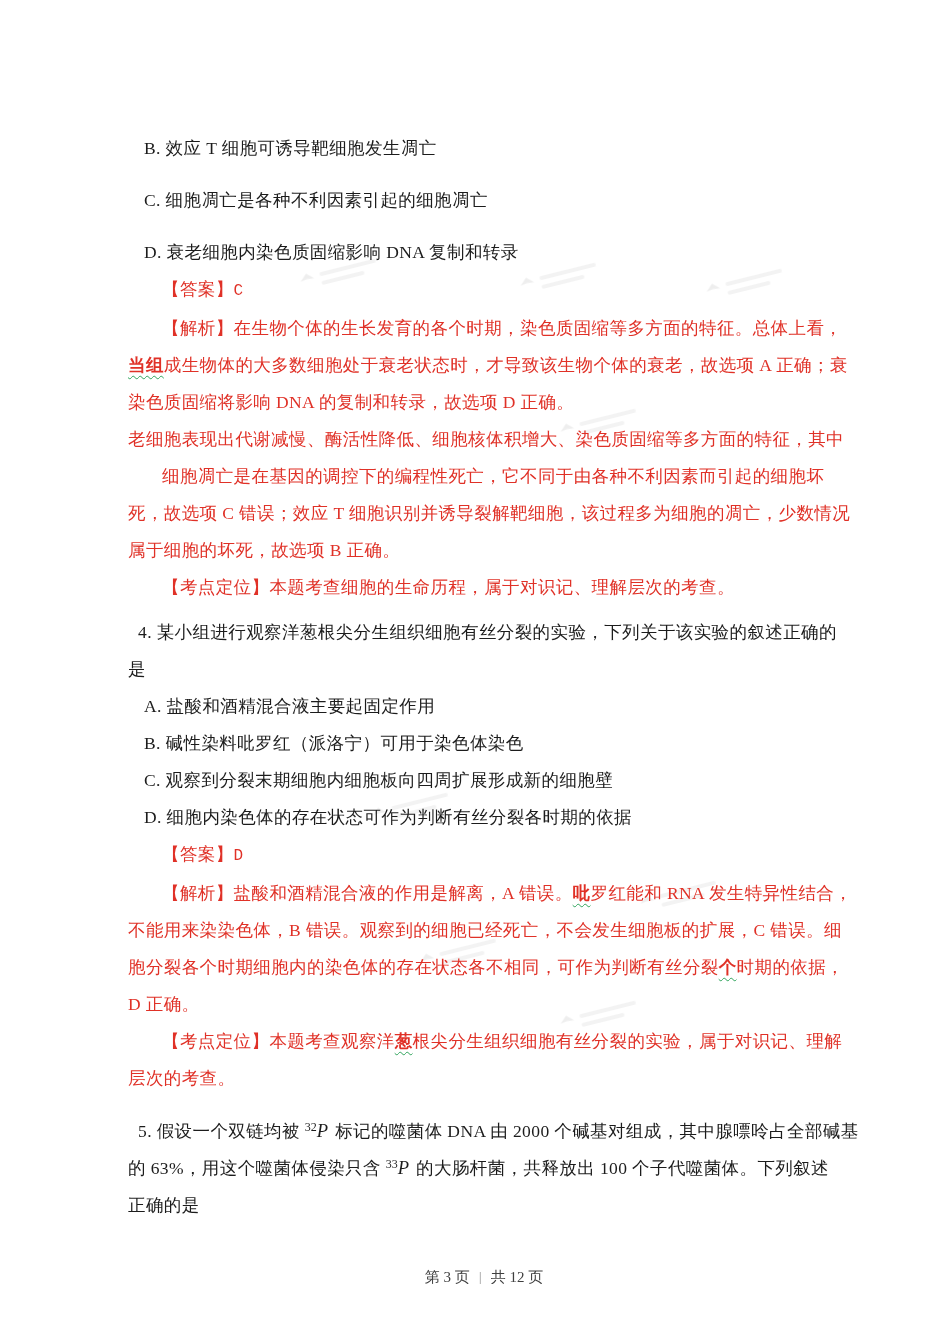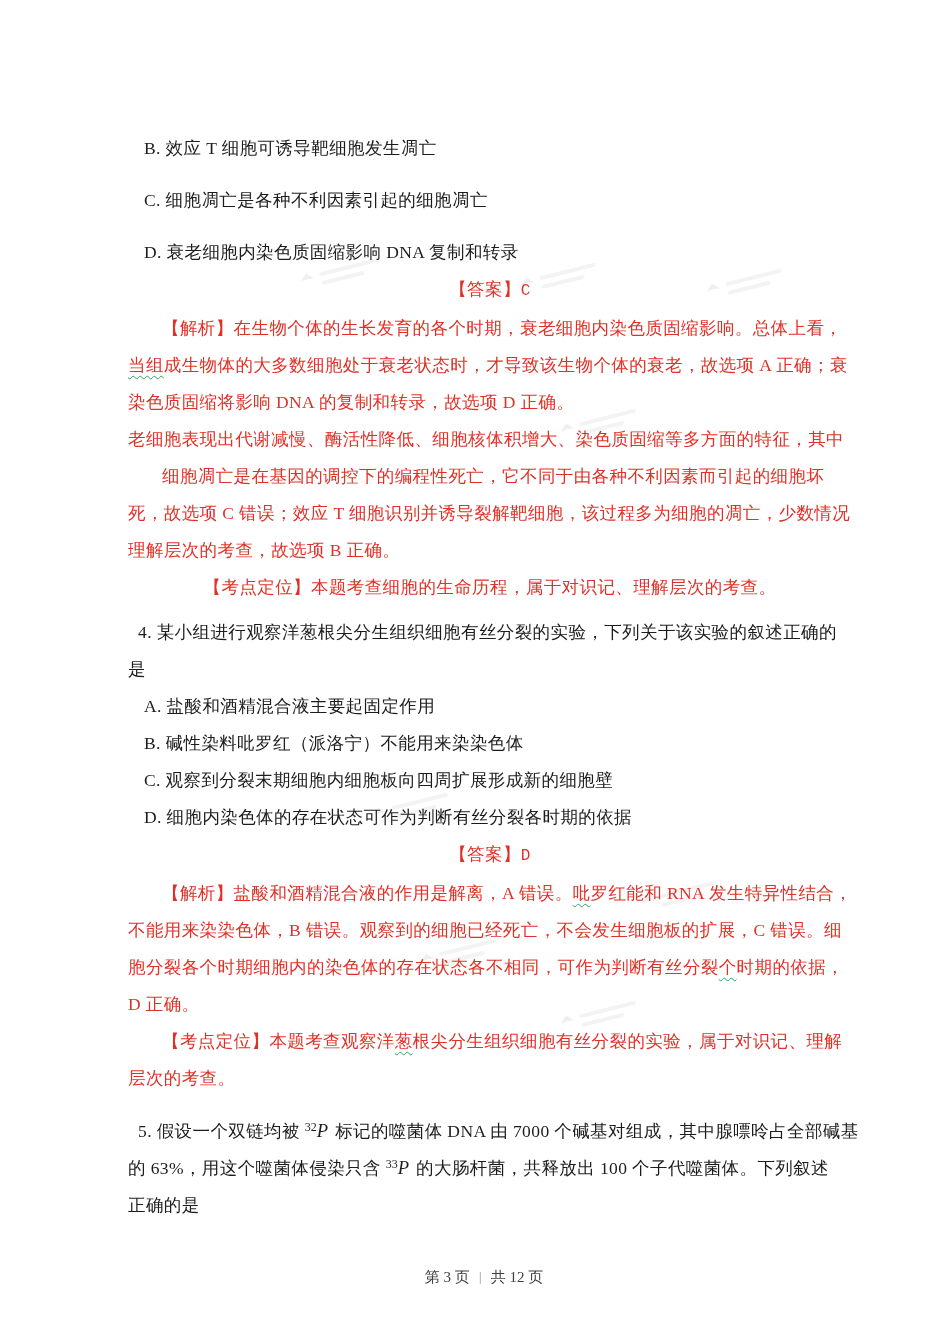--- a/index.html
+++ b/index.html
@@ -18,31 +18,32 @@
   }
   .line{
     font-size:17.5px;
     line-height:37px;
     color:#1c1c1c;
     white-space:nowrap;
     letter-spacing:0.4px;
   }
   .red{color:#e03127;}
   .opt{padding-left:16px;}
-  .ind{padding-left:34px;text-align:center;}
+  .ind{padding-left:34px;}
   .qnum{padding-left:10px;}
   .g5{margin-top:15px;}
   .g8{margin-top:8px;}
   .g16{margin-top:16px;}
   .wavy{
     text-decoration:underline;
     text-decoration-style:wavy;
     text-decoration-color:#30a45c;
     text-decoration-thickness:1px;
     text-underline-offset:4px;
+    font-weight:bold;
   }
   .ansletter{
     font-family:"Liberation Mono","DejaVu Sans Mono",monospace;
     font-size:16px;
   }
   .pvar{
     font-style:italic;
     font-family:"Liberation Serif","DejaVu Serif",serif;
     font-size:18.5px;
     padding-right:2px;
@@ -138,42 +139,42 @@
       <span class="wm-cap"></span>
       <span class="wm-bar1"></span>
       <span class="wm-bar2"></span>
     </div>
 
   <div class="content">
       <div class="line opt"><span>B. 效应 T 细胞可诱导靶细胞发生凋亡</span></div>
       <div class="line opt g5"><span>C. 细胞凋亡是各种不利因素引起的细胞凋亡</span></div>
       <div class="line opt g5"><span>D. 衰老细胞内染色质固缩影响 DNA 复制和转录</span></div>
       <div class="line ind red"><span>【答案】</span><span class="ansletter">C</span></div>
-      <div class="line ind red"><span>【解析】在生物个体的生长发育的各个时期，衰老细胞内染色质固缩影响。总体上看，</span></div>
+      <div class="line ind red"><span>【解析】在生物个体的生长发育的各个时期，染色质固缩等多方面的特征。总体上看，</span></div>
       <div class="line red"><span class="wavy">当组</span><span>成生物体的大多数细胞处于衰老状态时，才导致该生物个体的衰老，故选项 A 正确；衰</span></div>
       <div class="line red"><span>染色质固缩将影响 DNA 的复制和转录，故选项 D 正确。</span></div>
       <div class="line red"><span>老细胞表现出代谢减慢、酶活性降低、细胞核体积增大、染色质固缩等多方面的特征，其中</span></div>
       <div class="line ind red"><span>细胞凋亡是在基因的调控下的编程性死亡，它不同于由各种不利因素而引起的细胞坏</span></div>
       <div class="line red"><span>死，故选项 C 错误；效应 T 细胞识别并诱导裂解靶细胞，该过程多为细胞的凋亡，少数情况</span></div>
-      <div class="line red"><span>理解层次的考查，故选项 B 正确。</span></div>
+      <div class="line red"><span>属于细胞的坏死，故选项 B 正确。</span></div>
       <div class="line ind red"><span>【考点定位】本题考查细胞的生命历程，属于对识记、理解层次的考查。</span></div>
       <div class="line qnum g8"><span>4. 某小组进行观察洋葱根尖分生组织细胞有丝分裂的实验，下列关于该实验的叙述正确的</span></div>
       <div class="line "><span>是</span></div>
       <div class="line opt"><span>A. 盐酸和酒精混合液主要起固定作用</span></div>
-      <div class="line opt"><span>B. 碱性染料吡罗红（派洛宁）不能用来染染色体</span></div>
+      <div class="line opt"><span>B. 碱性染料吡罗红（派洛宁）可用于染色体染色</span></div>
       <div class="line opt"><span>C. 观察到分裂末期细胞内细胞板向四周扩展形成新的细胞壁</span></div>
       <div class="line opt"><span>D. 细胞内染色体的存在状态可作为判断有丝分裂各时期的依据</span></div>
       <div class="line ind red"><span>【答案】</span><span class="ansletter">D</span></div>
       <div class="line ind red"><span>【解析】盐酸和酒精混合液的作用是解离，A 错误。</span><span class="wavy">吡</span><span>罗红能和 RNA 发生特异性结合，</span></div>
       <div class="line red"><span>不能用来染染色体，B 错误。观察到的细胞已经死亡，不会发生细胞板的扩展，C 错误。细</span></div>
       <div class="line red"><span>胞分裂各个时期细胞内的染色体的存在状态各不相同，可作为判断有丝分裂</span><span class="wavy">个</span><span>时期的依据，</span></div>
       <div class="line red"><span>D 正确。</span></div>
       <div class="line ind red"><span>【考点定位】本题考查观察洋</span><span class="wavy">葱</span><span>根尖分生组织细胞有丝分裂的实验，属于对识记、理解</span></div>
       <div class="line red"><span>层次的考查。</span></div>
-      <div class="line qnum g16"><span>5. 假设一个双链均被 </span><sup class="supnum">32</sup><span class="pvar">P</span><span> 标记的噬菌体 DNA 由 7000 个碱基对组成，其中腺嘌呤占全部碱基</span></div>
+      <div class="line qnum g16"><span>5. 假设一个双链均被 </span><sup class="supnum">32</sup><span class="pvar">P</span><span> 标记的噬菌体 DNA 由 2000 个碱基对组成，其中腺嘌呤占全部碱基</span></div>
       <div class="line "><span>的 63%，用这个噬菌体侵染只含 </span><sup class="supnum">33</sup><span class="pvar">P</span><span> 的大肠杆菌，共释放出 100 个子代噬菌体。下列叙述</span></div>
       <div class="line "><span>正确的是</span></div>
     </div>
 
   <div class="footer">
     <span>第 3 页</span><span class="sep">|</span><span>共 12 页</span>
   </div>
 
 </div>
 

